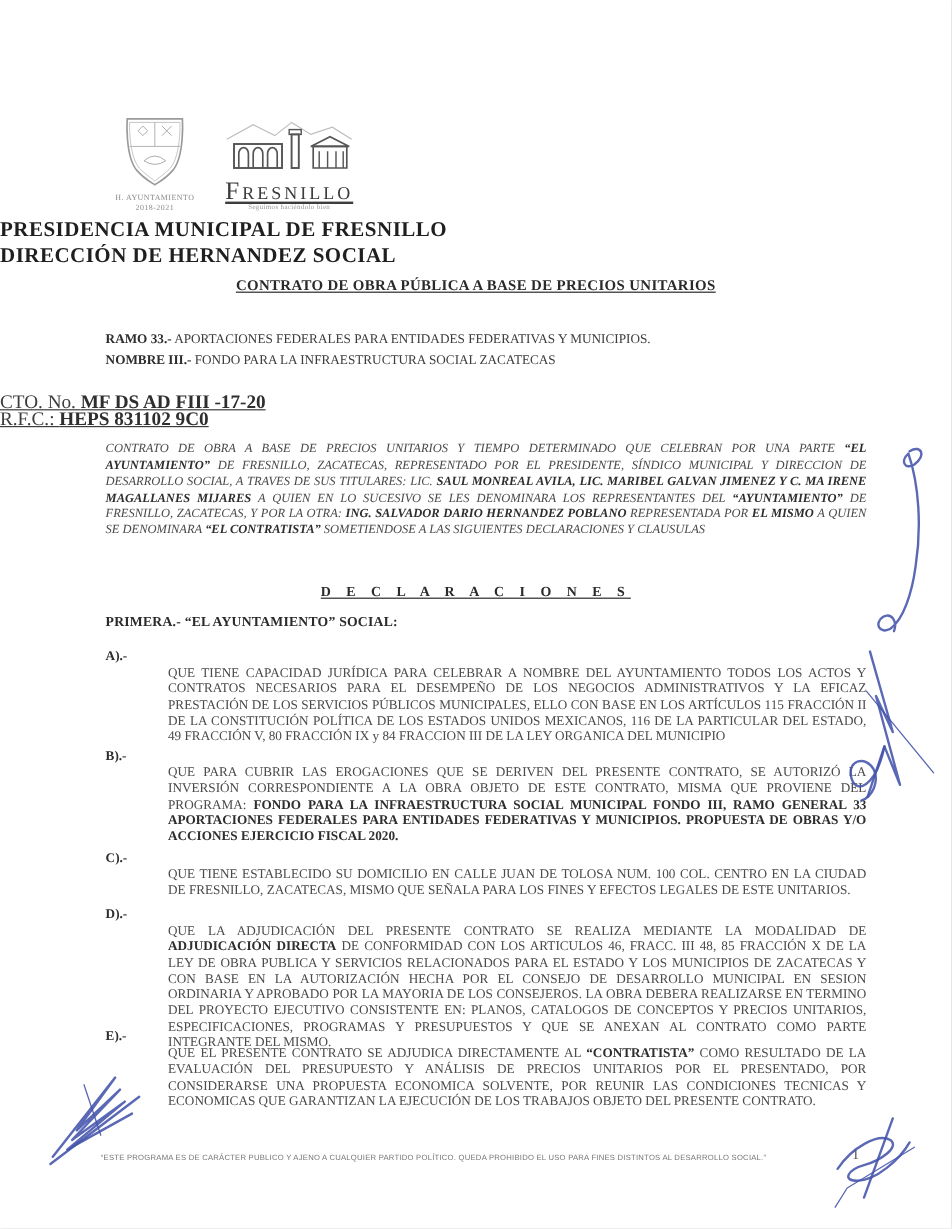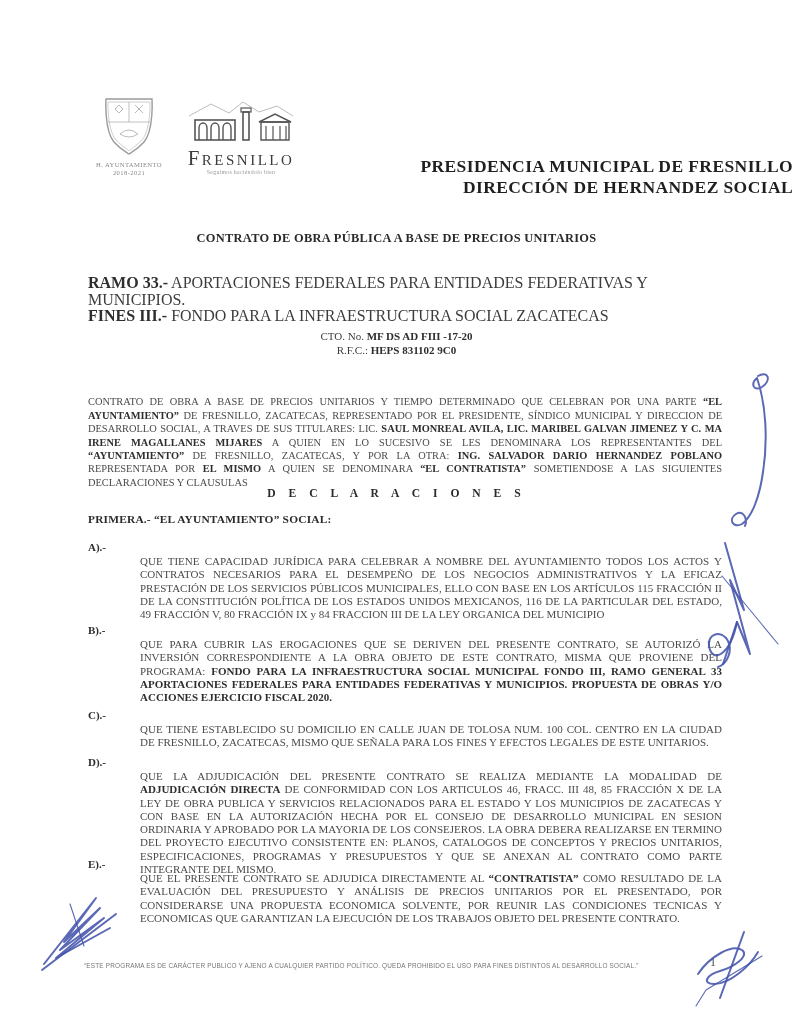--- a/index.html
+++ b/index.html
@@ -6,36 +6,36 @@
   .page{
     position:relative;width:793px;height:1024px;background:#ffffff;
     font-family:"Liberation Serif", serif;color:#474747;overflow:hidden;
     box-shadow:0 0 6px rgba(0,0,0,.25);
   }
   .b{font-weight:bold;color:#2e2e2e;}
   
   .seal{position:absolute;left:94px;top:96px;width:70px;text-align:center;}
   .seal-caption{font-size:6.6px;color:#8a8a8a;line-height:7.5px;margin-top:1px;letter-spacing:.4px;}
   .citylogo{position:absolute;left:176px;top:100px;width:130px;text-align:center;}
-  .citylogo-name{font-size:21px;color:#3d3d3d;letter-spacing:2.5px;line-height:20px;font-variant:small-caps;}
+  .citylogo-name{font-size:21px;color:#3d3d3d;letter-spacing:2.5px;line-height:20px;font-variant:small-caps;text-decoration:underline;}
   .citylogo-tagline{font-size:5.8px;color:#9a9a9a;letter-spacing:.3px;margin-top:1px;}
   
-  .title-block{position:absolute;left:0;top:156px;width:100%;text-align:right;
+  .title-block{position:absolute;left:0;top:181px;width:100%;text-align:left;
     font-weight:bold;color:#1f1f1f;font-size:17.5px;line-height:20.5px;letter-spacing:.4px;}
   .subtitle{position:absolute;left:0;top:231px;width:100%;text-align:center;
-    font-weight:bold;color:#2a2a2a;font-size:12.4px;letter-spacing:.3px;}
+    font-weight:bold;color:#2a2a2a;font-size:12.4px;letter-spacing:.3px;text-decoration:underline;}
   
-  .ramo{position:absolute;left:88px;top:275px;width:640px;font-size:16px;line-height:16.5px;color:#3c3c3c;}
-  .cto{position:absolute;left:0;top:329px;width:100%;text-align:center;font-size:11px;line-height:14px;color:#3c3c3c;}
+  .ramo{position:absolute;left:88px;top:275px;width:640px;font-size:11px;line-height:16.5px;color:#3c3c3c;}
+  .cto{position:absolute;left:0;top:329px;width:100%;font-size:16px;line-height:14px;color:#3c3c3c;text-decoration:underline;}
   
-  .intro{position:absolute;left:88px;top:385px;width:634px;font-size:10.4px;line-height:13.4px;
-    text-align:justify;color:#4a4a4a;}
+  .intro{position:absolute;left:88px;top:358px;width:634px;font-size:10.4px;line-height:13.4px;
+    text-align:justify;color:#4a4a4a;font-style:italic;}
   
   .decl-heading{position:absolute;left:0;top:487px;width:100%;text-align:center;
-    font-weight:bold;color:#2b2b2b;font-size:11.6px;letter-spacing:5px;}
+    font-weight:bold;color:#2b2b2b;font-size:11.6px;letter-spacing:5px;text-decoration:underline;}
   .primera{position:absolute;left:88px;top:513px;font-weight:bold;color:#2b2b2b;font-size:11.4px;letter-spacing:.2px;}
   .decl-item{position:absolute;left:88px;width:634px;}
   .item-label{font-weight:bold;color:#2e2e2e;font-size:11px;line-height:12px;}
   .item-text{margin:2px 0 0 52px;width:582px;font-size:11px;line-height:13.3px;text-align:justify;color:#4a4a4a;font-family:Liberation Serif, serif;}
   .it-a{top:541px;} .it-b{top:624px;} .it-c{top:709px;} .it-d{top:756px;} .it-e{top:858px;}
   
   .footer-note{position:absolute;left:84px;top:962px;width:560px;font-size:6.4px;color:#757575;
     font-family:"Liberation Sans", sans-serif;letter-spacing:.2px;}
   .page-number{position:absolute;left:710px;top:955px;font-size:12px;color:#4e4e4e;}
   
@@ -82,21 +82,21 @@
   </div>
 
   <div class="title-block">
     <div>PRESIDENCIA MUNICIPAL DE FRESNILLO</div>
     <div>DIRECCIÓN DE HERNANDEZ SOCIAL</div>
   </div>
   <div class="subtitle">CONTRATO DE OBRA PÚBLICA A BASE DE PRECIOS UNITARIOS</div>
 
   <div class="ramo">
     <div><span class="b">RAMO 33.-</span><span> APORTACIONES FEDERALES PARA ENTIDADES FEDERATIVAS Y MUNICIPIOS.</span></div>
-    <div><span class="b">FINES III.-</span><span> FONDO PARA LA INFRAESTRUCTURA SOCIAL ZACATECAS</span></div>
+    <div><span class="b">NOMBRE III.-</span><span> FONDO PARA LA INFRAESTRUCTURA SOCIAL ZACATECAS</span></div>
   </div>
 
   <div class="cto">
     <div><span>CTO. No. </span><span class="b">MF DS AD FIII -17-20</span></div>
     <div><span>R.F.C.: </span><span class="b">HEPS 831102 9C0</span></div>
   </div>
 
   <p class="intro"><span>CONTRATO DE OBRA A BASE DE PRECIOS UNITARIOS Y TIEMPO DETERMINADO QUE CELEBRAN POR UNA PARTE </span><span class="b">“EL AYUNTAMIENTO”</span><span> DE FRESNILLO, ZACATECAS, REPRESENTADO POR EL PRESIDENTE, SÍNDICO MUNICIPAL Y DIRECCION DE DESARROLLO SOCIAL, A TRAVES DE SUS TITULARES: LIC. </span><span class="b">SAUL MONREAL AVILA, LIC. MARIBEL GALVAN JIMENEZ Y C. MA IRENE MAGALLANES MIJARES</span><span> A QUIEN EN LO SUCESIVO SE LES DENOMINARA LOS REPRESENTANTES DEL </span><span class="b">“AYUNTAMIENTO”</span><span> DE FRESNILLO, ZACATECAS, Y POR LA OTRA: </span><span class="b">ING. SALVADOR DARIO HERNANDEZ POBLANO</span><span> REPRESENTADA POR </span><span class="b">EL MISMO</span><span> A QUIEN SE DENOMINARA </span><span class="b">“EL CONTRATISTA”</span><span> SOMETIENDOSE A LAS SIGUIENTES DECLARACIONES Y CLAUSULAS</span></p>
 
   <div class="decl-heading">D E C L A R A C I O N E S</div>

